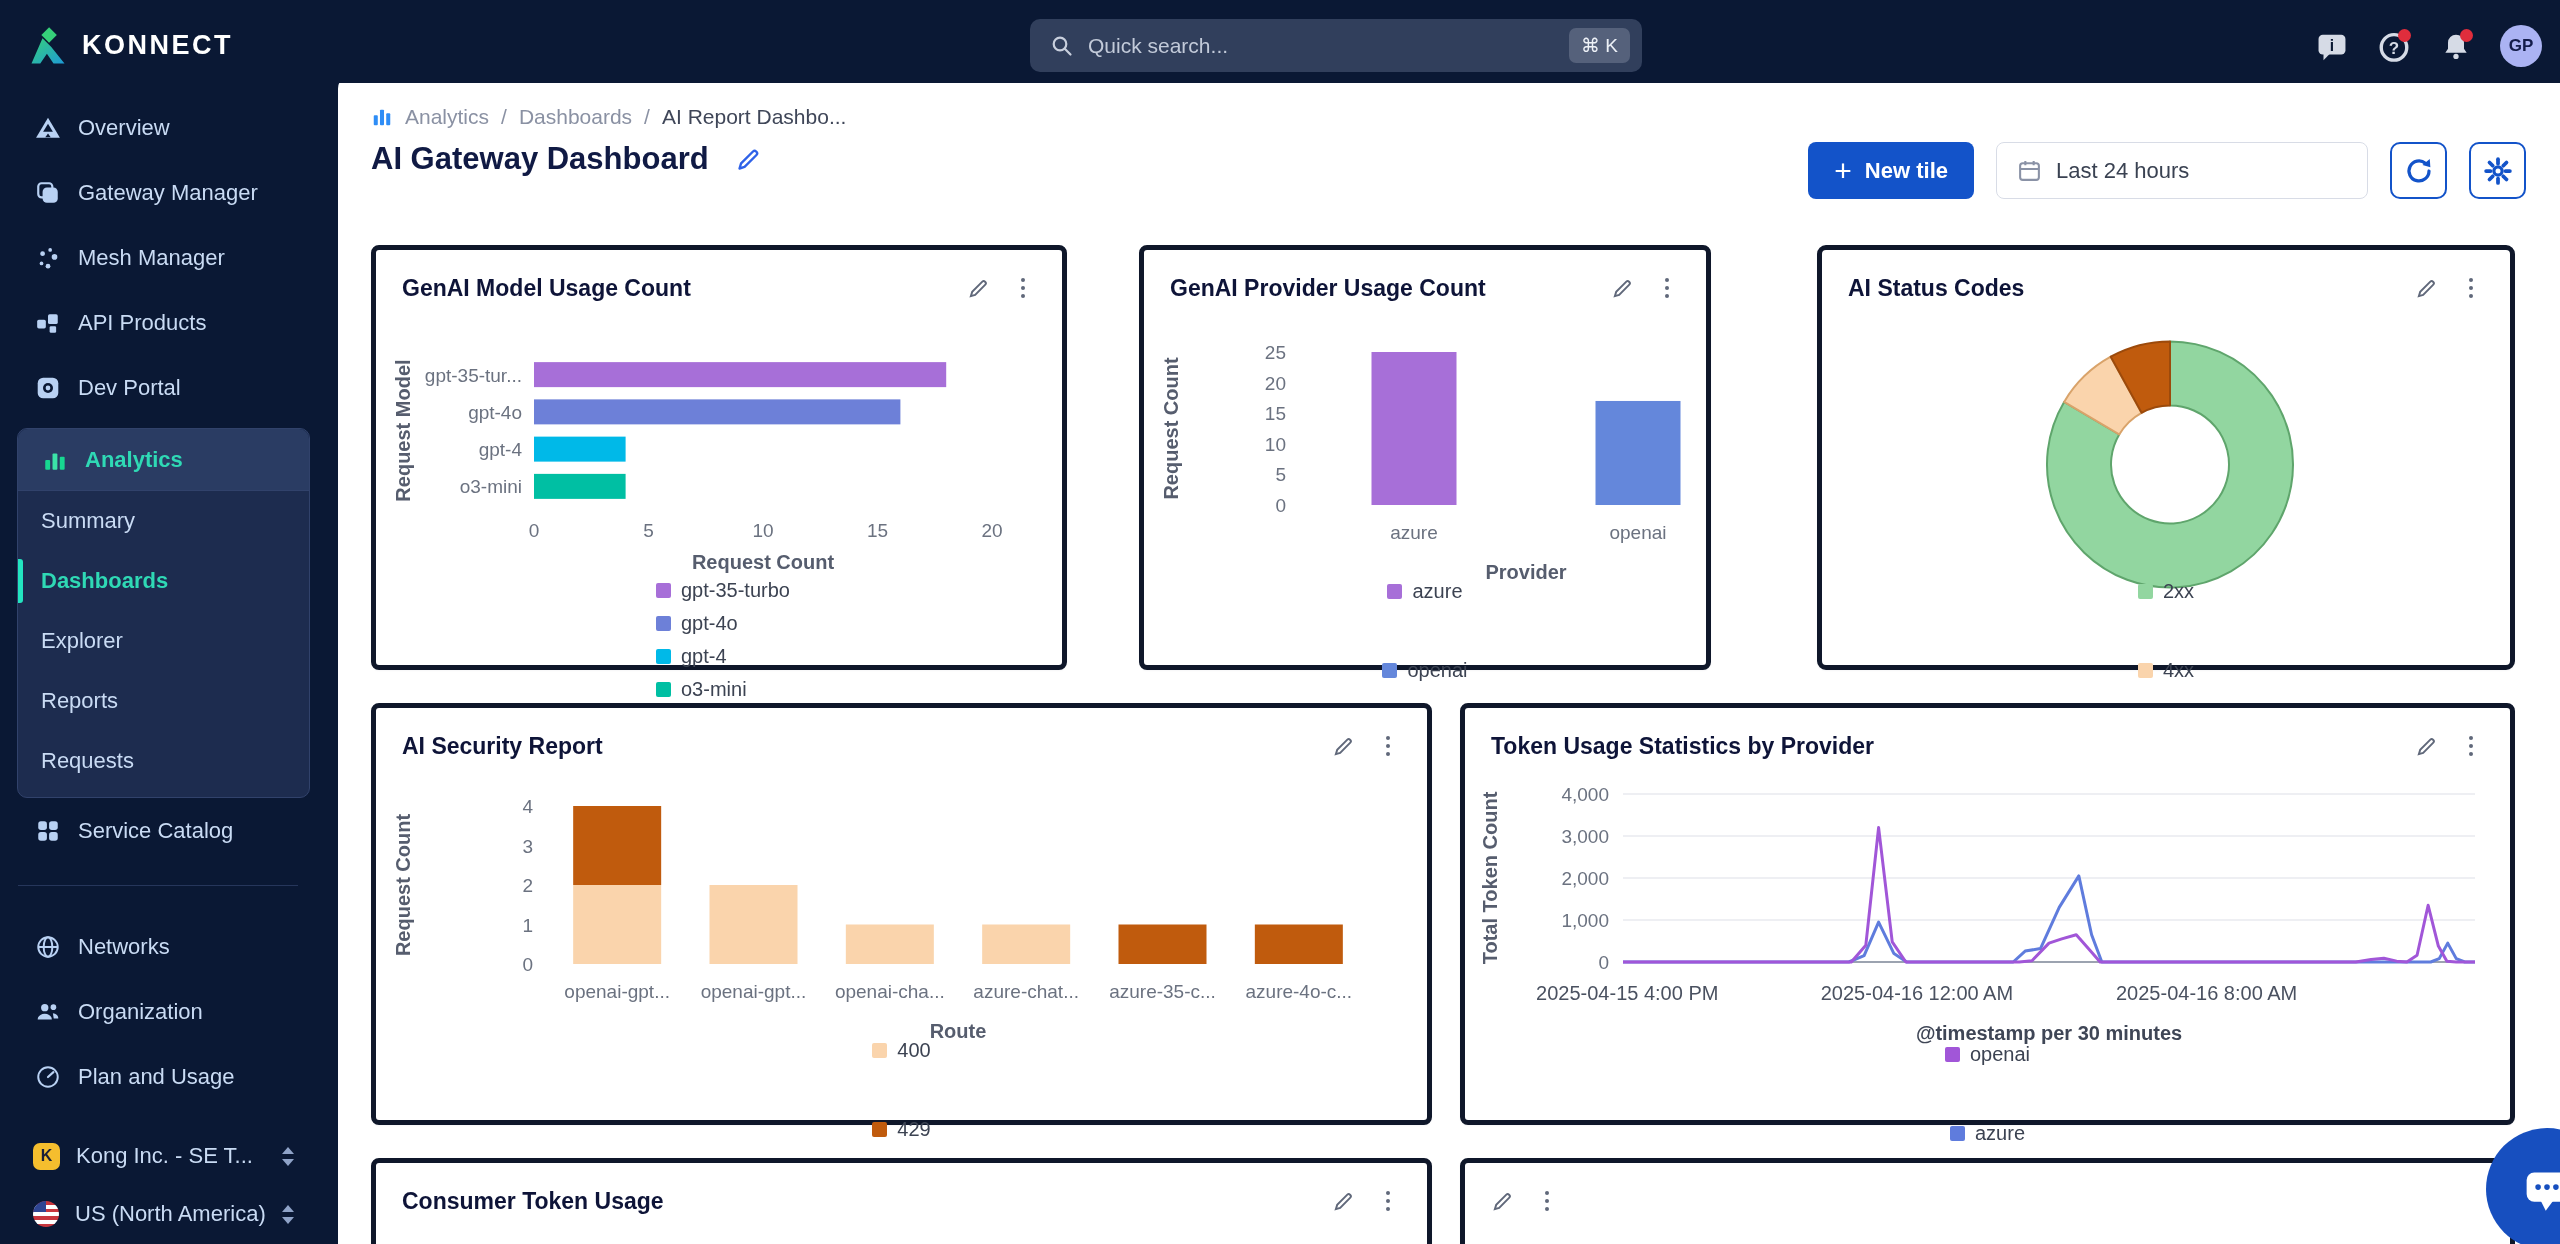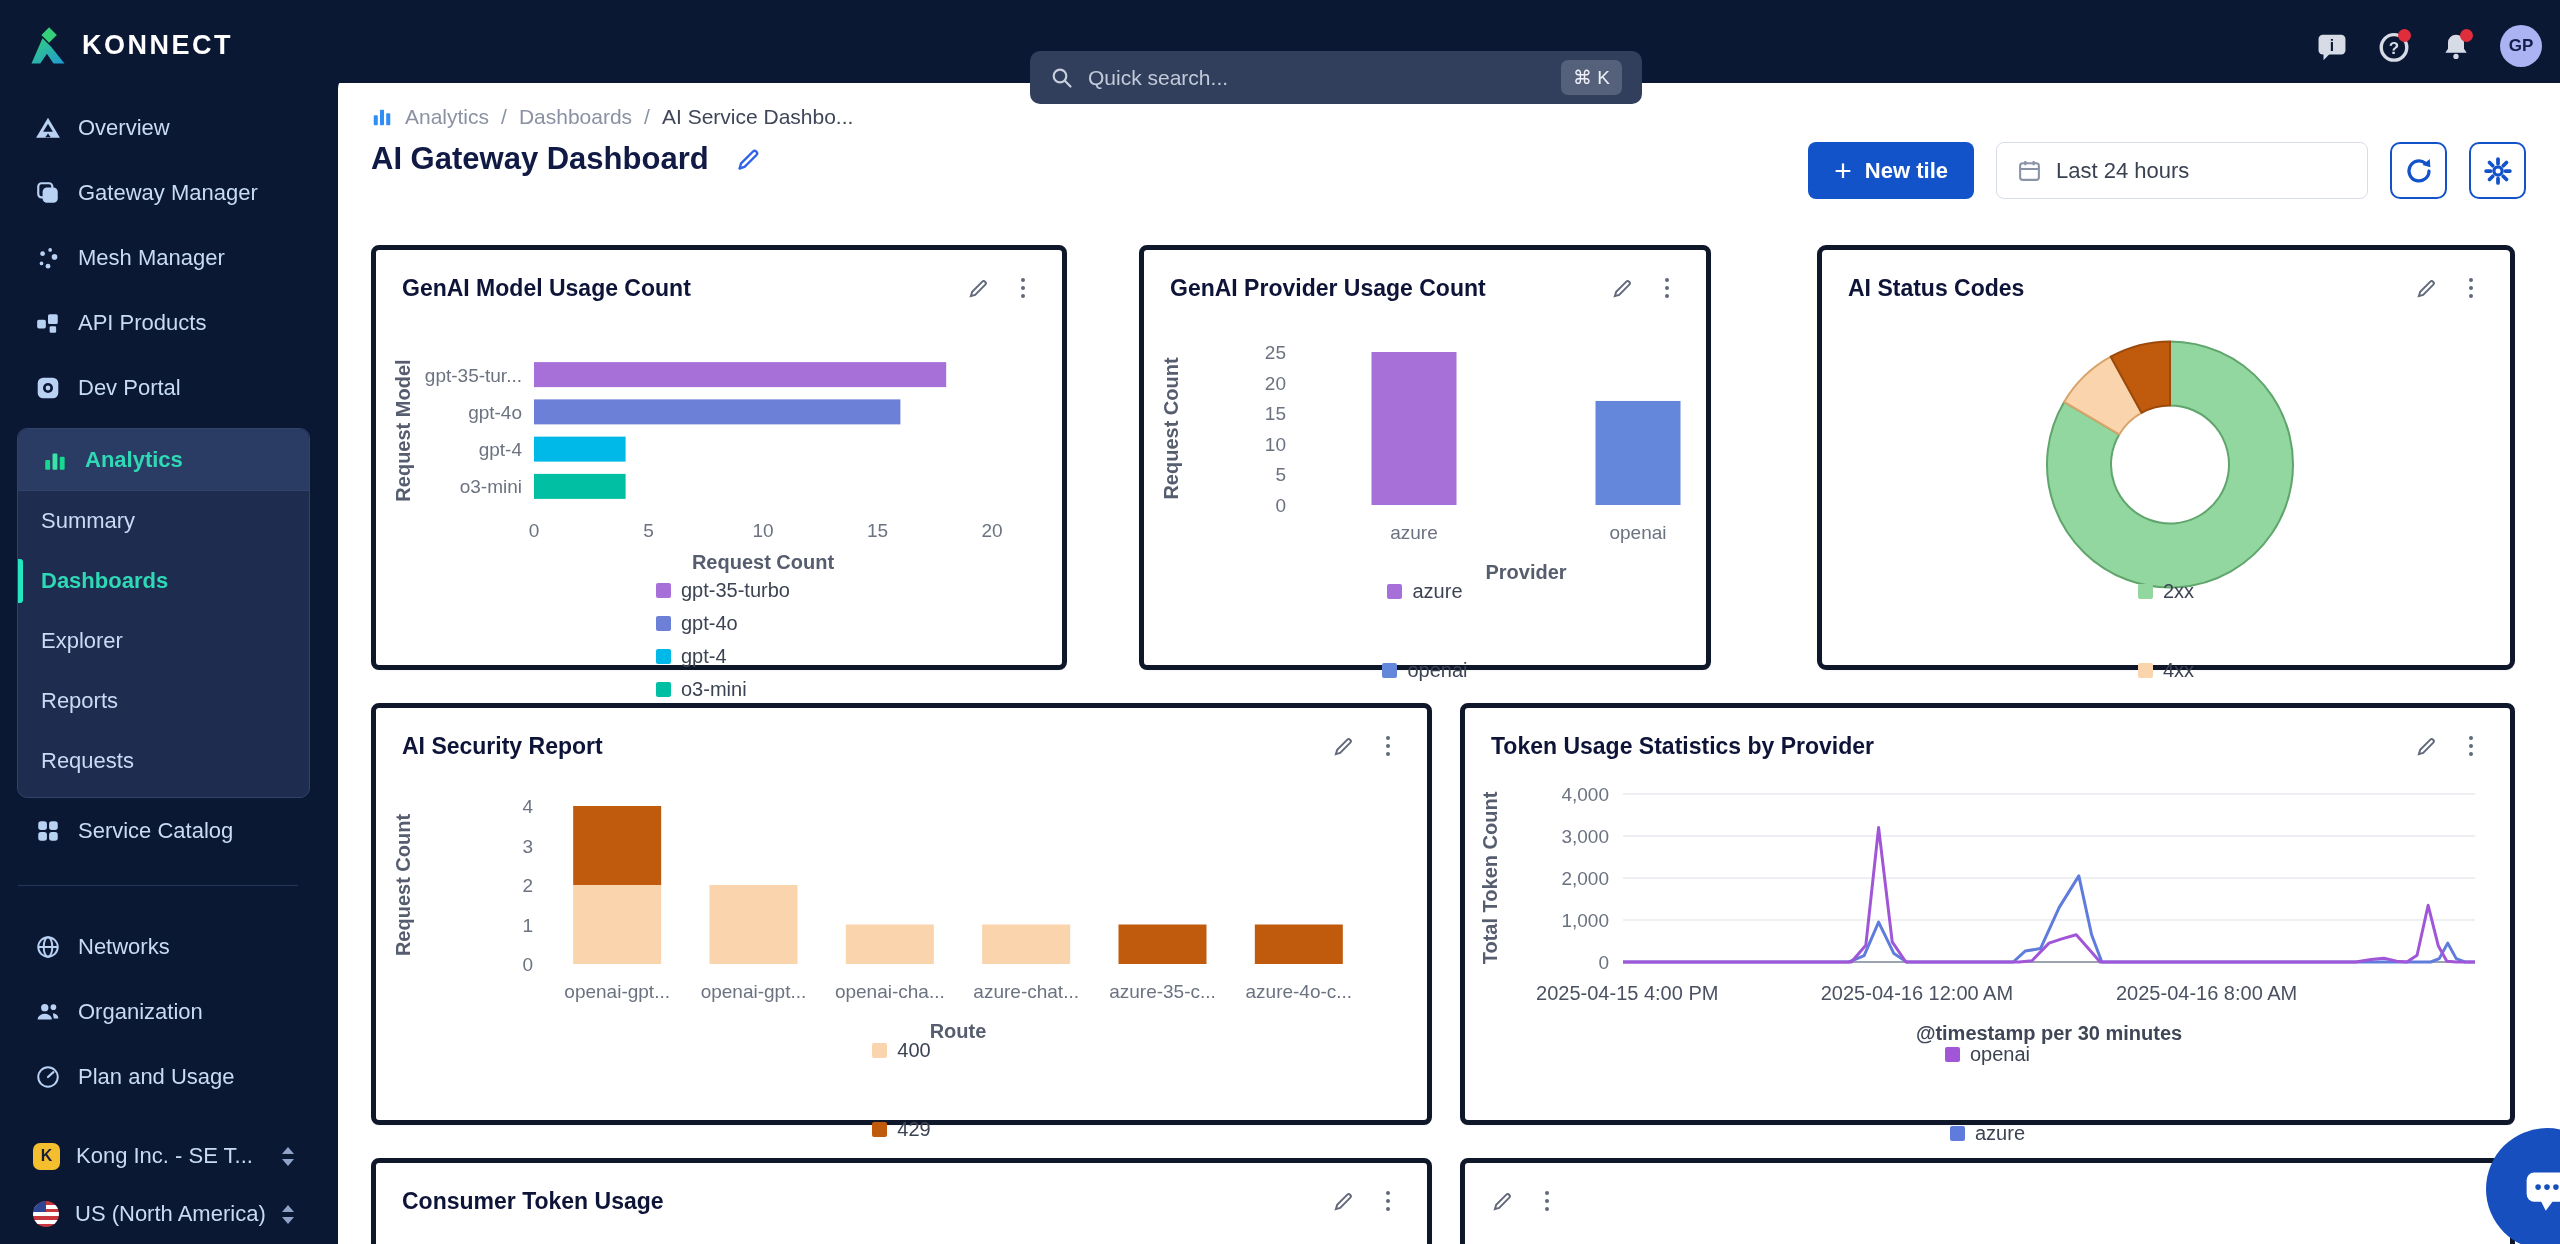--- a/index.html
+++ b/index.html
@@ -10,21 +10,21 @@
     font-family:"Liberation Sans","DejaVu Sans",sans-serif;
     color:#C9DBF4;
   }
   svg { font-family:inherit; display:block; }
 
   
   .topbar { position:absolute; left:0; top:8px; width:2560px; height:75px; background:#0A1834; z-index:5; }
   .logo { position:absolute; left:26px; top:0; height:75px; display:flex; align-items:center; gap:12px; }
   .logo-text { color:#FFFFFF; font-size:27px; font-weight:bold; letter-spacing:2.5px; }
   .search { position:absolute; left:1030px; top:11px; width:612px; height:53px; background:#313F5C;
-            border-radius:10px; display:flex; align-items:center; gap:14px; padding:0 20px 0 20px;margin-top:32px; }
+            border-radius:10px; display:flex; align-items:center; gap:14px; padding:0 12px 0 20px; }
   .search input { flex:1; background:none; border:none; outline:none; color:#E2E7F0; font-size:21px; font-family:inherit; }
   .search input::placeholder { color:#C2CAD9; opacity:1; }
   .kbd { background:#55617B; color:#EDF1F7; border-radius:7px; padding:6px 12px; font-size:19px; }
   .top-icons { position:absolute; right:18px; top:0; height:75px; display:flex; align-items:center; gap:26px; }
   .tico { position:relative; width:36px; height:36px; display:flex; align-items:center; justify-content:center; cursor:pointer; }
   .red-dot { position:absolute; top:1px; right:1px; width:13px; height:13px; border-radius:50%; background:#E02D3C; }
   .avatar { width:42px; height:42px; border-radius:50%; background:#ABB3F3; color:#131C4A; font-weight:bold;
             font-size:17px; display:flex; align-items:center; justify-content:center; cursor:pointer; }
 
   
@@ -303,21 +303,21 @@
       <svg width="22" height="22" viewBox="0 0 24 24">
           <rect x="3" y="10" width="4.4" height="11" rx="1" fill="#2E8DF6"></rect>
           <rect x="9.8" y="4" width="4.4" height="17" rx="1" fill="#2E8DF6"></rect>
           <rect x="16.6" y="8" width="4.4" height="13" rx="1" fill="#2E8DF6"></rect>
         </svg>
     </span>
     <a class="bc-link">Analytics</a>
     <span>/</span>
     <a class="bc-link">Dashboards</a>
     <span>/</span>
-    <span class="bc-cur">AI Service Dashbo...</span>
+    <span class="bc-cur">AI Report Dashbo...</span>
   </div>
 
   <div class="title-row">
     <h1>AI Gateway Dashboard</h1>
     <span class="title-edit">
       <svg width="27" height="27" viewBox="0 0 24 24">
           <path d="M4 20l1.4-4.5L16 4.9a2 2 0 0 1 2.8 0l.3.3a2 2 0 0 1 0 2.8L8.5 18.6 4 20z" fill="none" stroke="#2F62E8" stroke-width="2.1" stroke-linejoin="round"></path>
         </svg>
     </span>
   </div>

